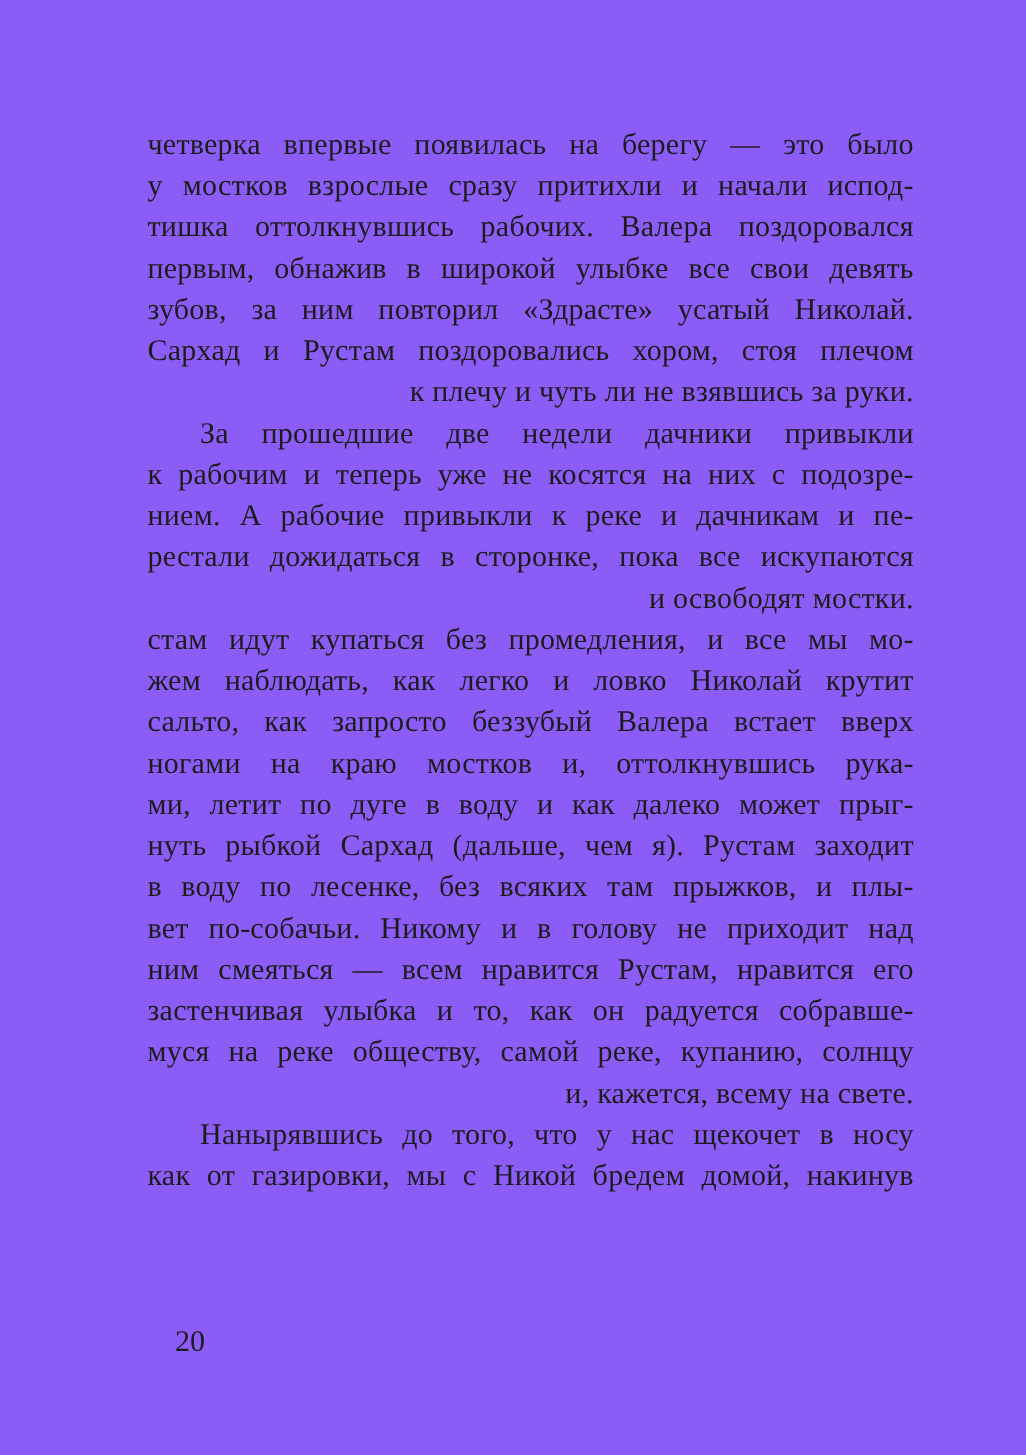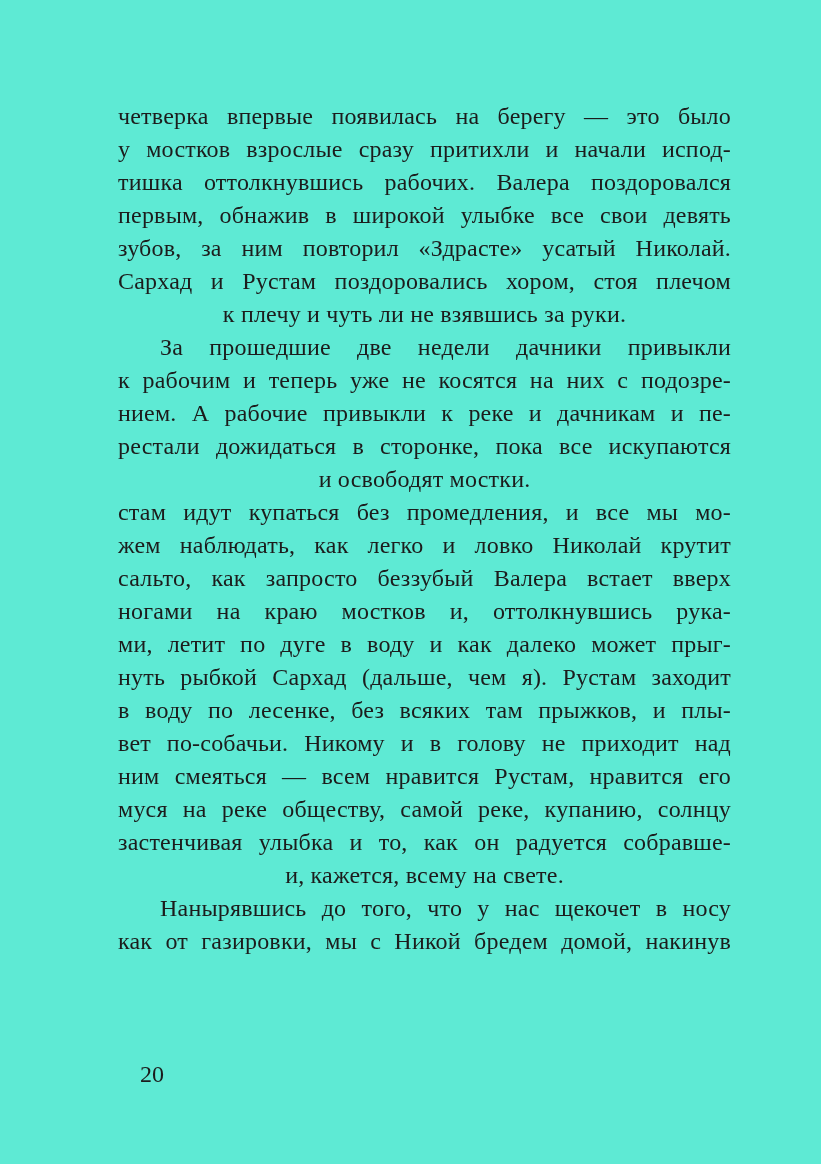--- a/index.html
+++ b/index.html
@@ -4,41 +4,41 @@
 <style>
   html, body {
     margin: 0;
     padding: 0;
     background: #ffffff;
   }
   .page {
     position: relative;
     width: 821px;
     height: 1164px;
-    background: #5eead4;
+    background: #8b5cf6;
     overflow: hidden;
     font-family: "Liberation Serif", "DejaVu Serif", serif;
     color: #1c1c1c;
   }
   .text-block {
     position: absolute;
     left: 118px;
     top: 100px;
     width: 613px;
     font-size: 24px;
     line-height: 33px;
     letter-spacing: 0.2px;
   }
   .paragraph {
     margin: 0;
     padding: 0;
   }
   .line {
     white-space: nowrap;
-    text-align: center;
+    text-align: right;
   }
   .line.just {
     white-space: normal;
     text-align: justify;
     text-align-last: justify;
   }
   .line.indent {
     padding-left: 42px;
     font-family: Liberation Serif, serif;
   }
@@ -75,22 +75,22 @@
       <div class="paragraph">
         <div class="line just">стам идут купаться без промедления, и все мы мо-</div>
         <div class="line just">жем наблюдать, как легко и ловко Николай крутит</div>
         <div class="line just">сальто, как запросто беззубый Валера встает вверх</div>
         <div class="line just">ногами на краю мостков и, оттолкнувшись рука-</div>
         <div class="line just">ми, летит по дуге в воду и как далеко может прыг-</div>
         <div class="line just">нуть рыбкой Сархад (дальше, чем я). Рустам заходит</div>
         <div class="line just">в воду по лесенке, без всяких там прыжков, и плы-</div>
         <div class="line just">вет по-собачьи. Никому и в голову не приходит над</div>
         <div class="line just">ним смеяться — всем нравится Рустам, нравится его</div>
+        <div class="line just">застенчивая улыбка и то, как он радуется собравше-</div>
         <div class="line just">муся на реке обществу, самой реке, купанию, солнцу</div>
-        <div class="line just">застенчивая улыбка и то, как он радуется собравше-</div>
         <div class="line">и, кажется, всему на свете.</div>
       </div>
       <div class="paragraph">
         <div class="line indent just">Нанырявшись до того, что у нас щекочет в носу</div>
         <div class="line just">как от газировки, мы с Никой бредем домой, накинув</div>
       </div>
     </div>
   <div class="page-number">20</div>
 </div>
 

